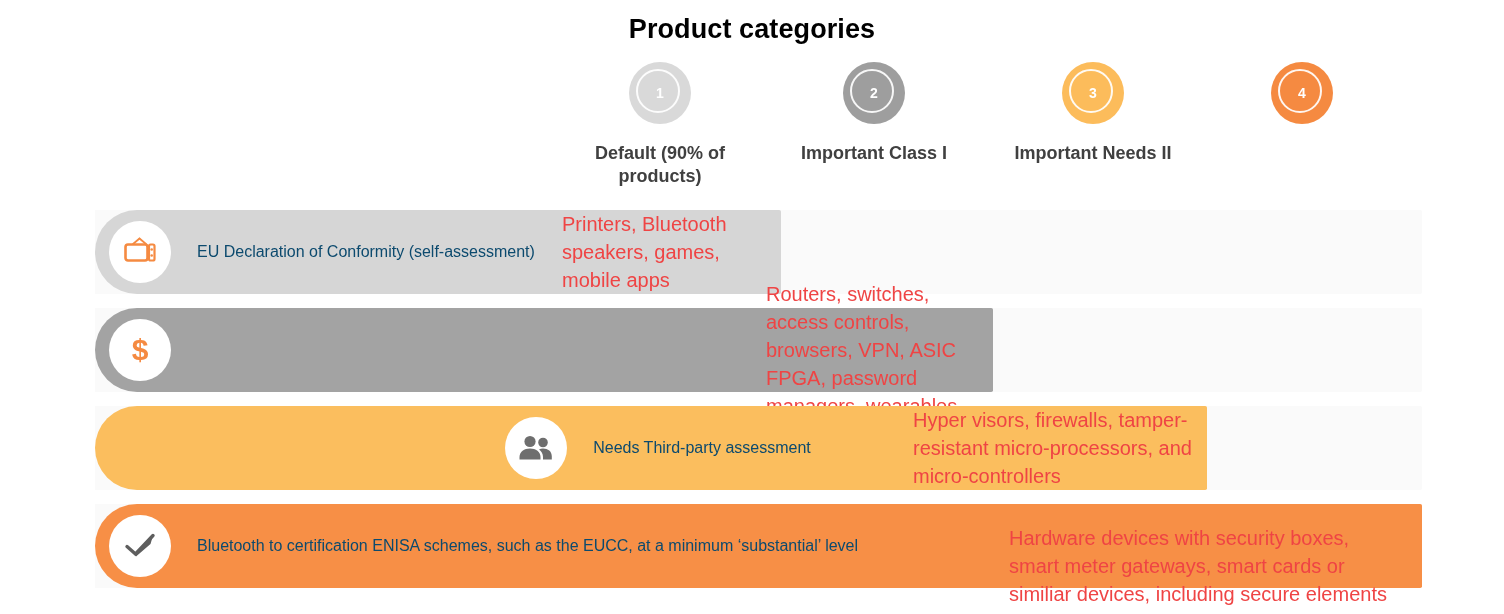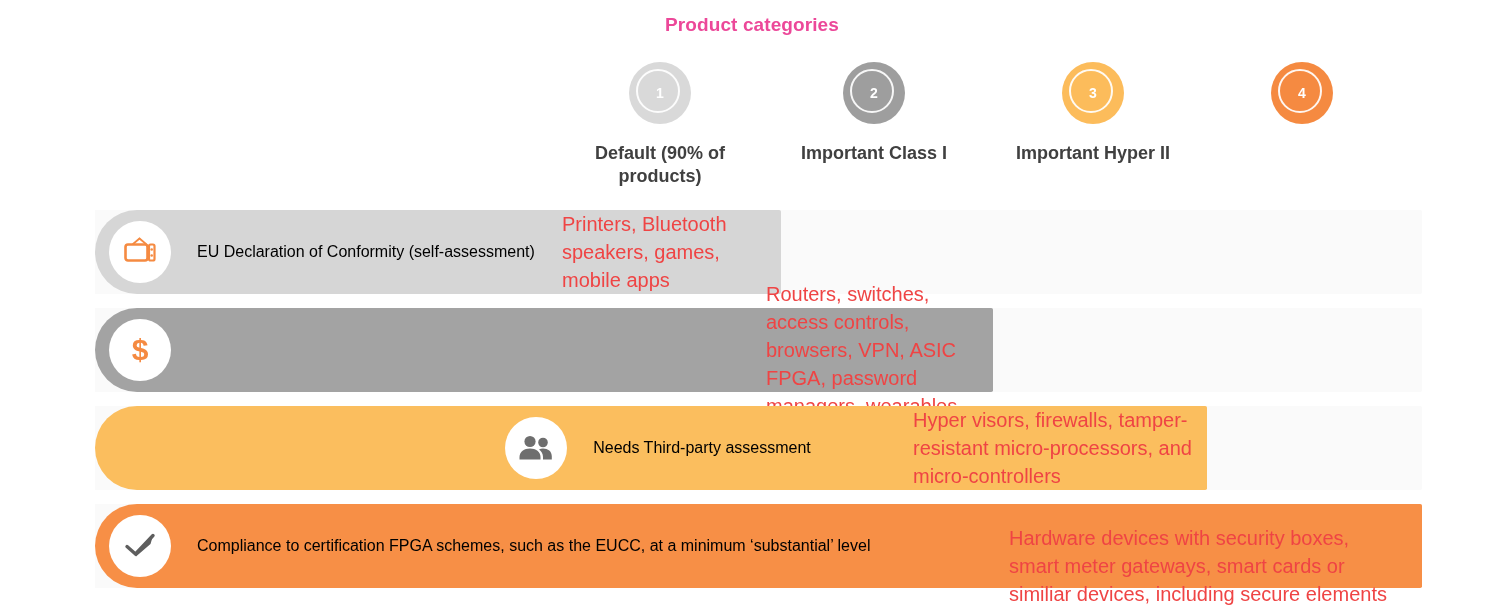--- a/index.html
+++ b/index.html
@@ -9,21 +9,21 @@
     font-family:"Liberation Sans","DejaVu Sans",sans-serif;
     color:#1a1a1a;
     position:relative;
     overflow:hidden;
   }
   .canvas{position:relative;width:1504px;height:614px;}
 
   
   .main-title{
     position:absolute;top:14px;left:0;width:1504px;
-    text-align:center;font-size:19px;font-weight:bold;color:#ec4899;
+    text-align:center;font-size:27px;font-weight:bold;color:#000000;
     letter-spacing:.1px;
   }
 
   
   .col-head{position:absolute;top:62px;text-align:center;}
   .circle{
     width:62px;height:62px;border-radius:50%;
     margin:0 auto;position:relative;
     display:flex;align-items:center;justify-content:center;
   }
@@ -57,21 +57,21 @@
     position:absolute;left:0;top:0;height:100%;
     border-radius:48px 2px 2px 48px;
     display:flex;align-items:center;
   }
   .icon-badge{
     width:62px;height:62px;border-radius:50%;background:#fff;
     margin-left:14px;flex:0 0 62px;
     display:flex;align-items:center;justify-content:center;
   }
   .cert-text{
-    margin-left:26px;font-size:16px;color:#000000;line-height:1.35;
+    margin-left:26px;font-size:16px;color:#0c4a6e;line-height:1.35;
     max-width:830px;
   }
   .prod-text{
     position:absolute;top:0;height:100%;
     display:flex;align-items:center;justify-content:center;
     text-align:left;font-size:20px;color:#ef4444;line-height:1.4;
     box-sizing:border-box;padding:0 6px;
   }
 </style>
 </head>
@@ -95,21 +95,21 @@
       <span class="num">2</span>
     </div>
     <div class="col-label">Important Class I</div>
   </div>
 
   <div class="col-head" style="left:983px;width:220px;">
     <div class="circle" id="c3" style="background: rgb(252, 188, 91);">
       <span class="ring"></span>
       <span class="num">3</span>
     </div>
-    <div class="col-label">Important Hyper II</div>
+    <div class="col-label">Important Needs II</div>
   </div>
 
   <div class="col-head" style="left:1197px;width:210px;">
     <div class="circle" id="c4" style="background: rgb(245, 138, 65);">
       <span class="ring"></span>
       <span class="num">4</span>
     </div>
   </div>
 
   <div class="cert-head">Certification type</div>
@@ -162,18 +162,18 @@
 
   <div class="row" style="top:504px;height:84px;width:1327px;">
     <div class="track"></div>
     <div class="bar" style="width:1327px;background:#f78f46;">
       <div class="icon-badge">
         <svg width="34" height="30" viewBox="0 0 34 30">
           <path d="M4 15.5 L12.5 23 L30 4.5 L27.5 13 L13 25.5 Z" fill="#5e5e5e"></path>
           <path d="M4 15.5 L12.5 23 L30 4.5" stroke="#5e5e5e" stroke-width="3.4" fill="none" stroke-linecap="round" stroke-linejoin="round"></path>
         </svg>
       </div>
-      <div class="cert-text">Compliance to certification FPGA schemes, such as the EUCC, at a minimum ‘substantial’ level</div>
+      <div class="cert-text">Bluetooth to certification ENISA schemes, such as the EUCC, at a minimum ‘substantial’ level</div>
     </div>
     <div class="prod-text" style="left:908px;width:399px;margin-top:20px;">Hardware devices with security boxes, smart meter gateways, smart cards or similiar devices, including secure elements</div>
   </div>
 
 </div>
 
 </body></html>

